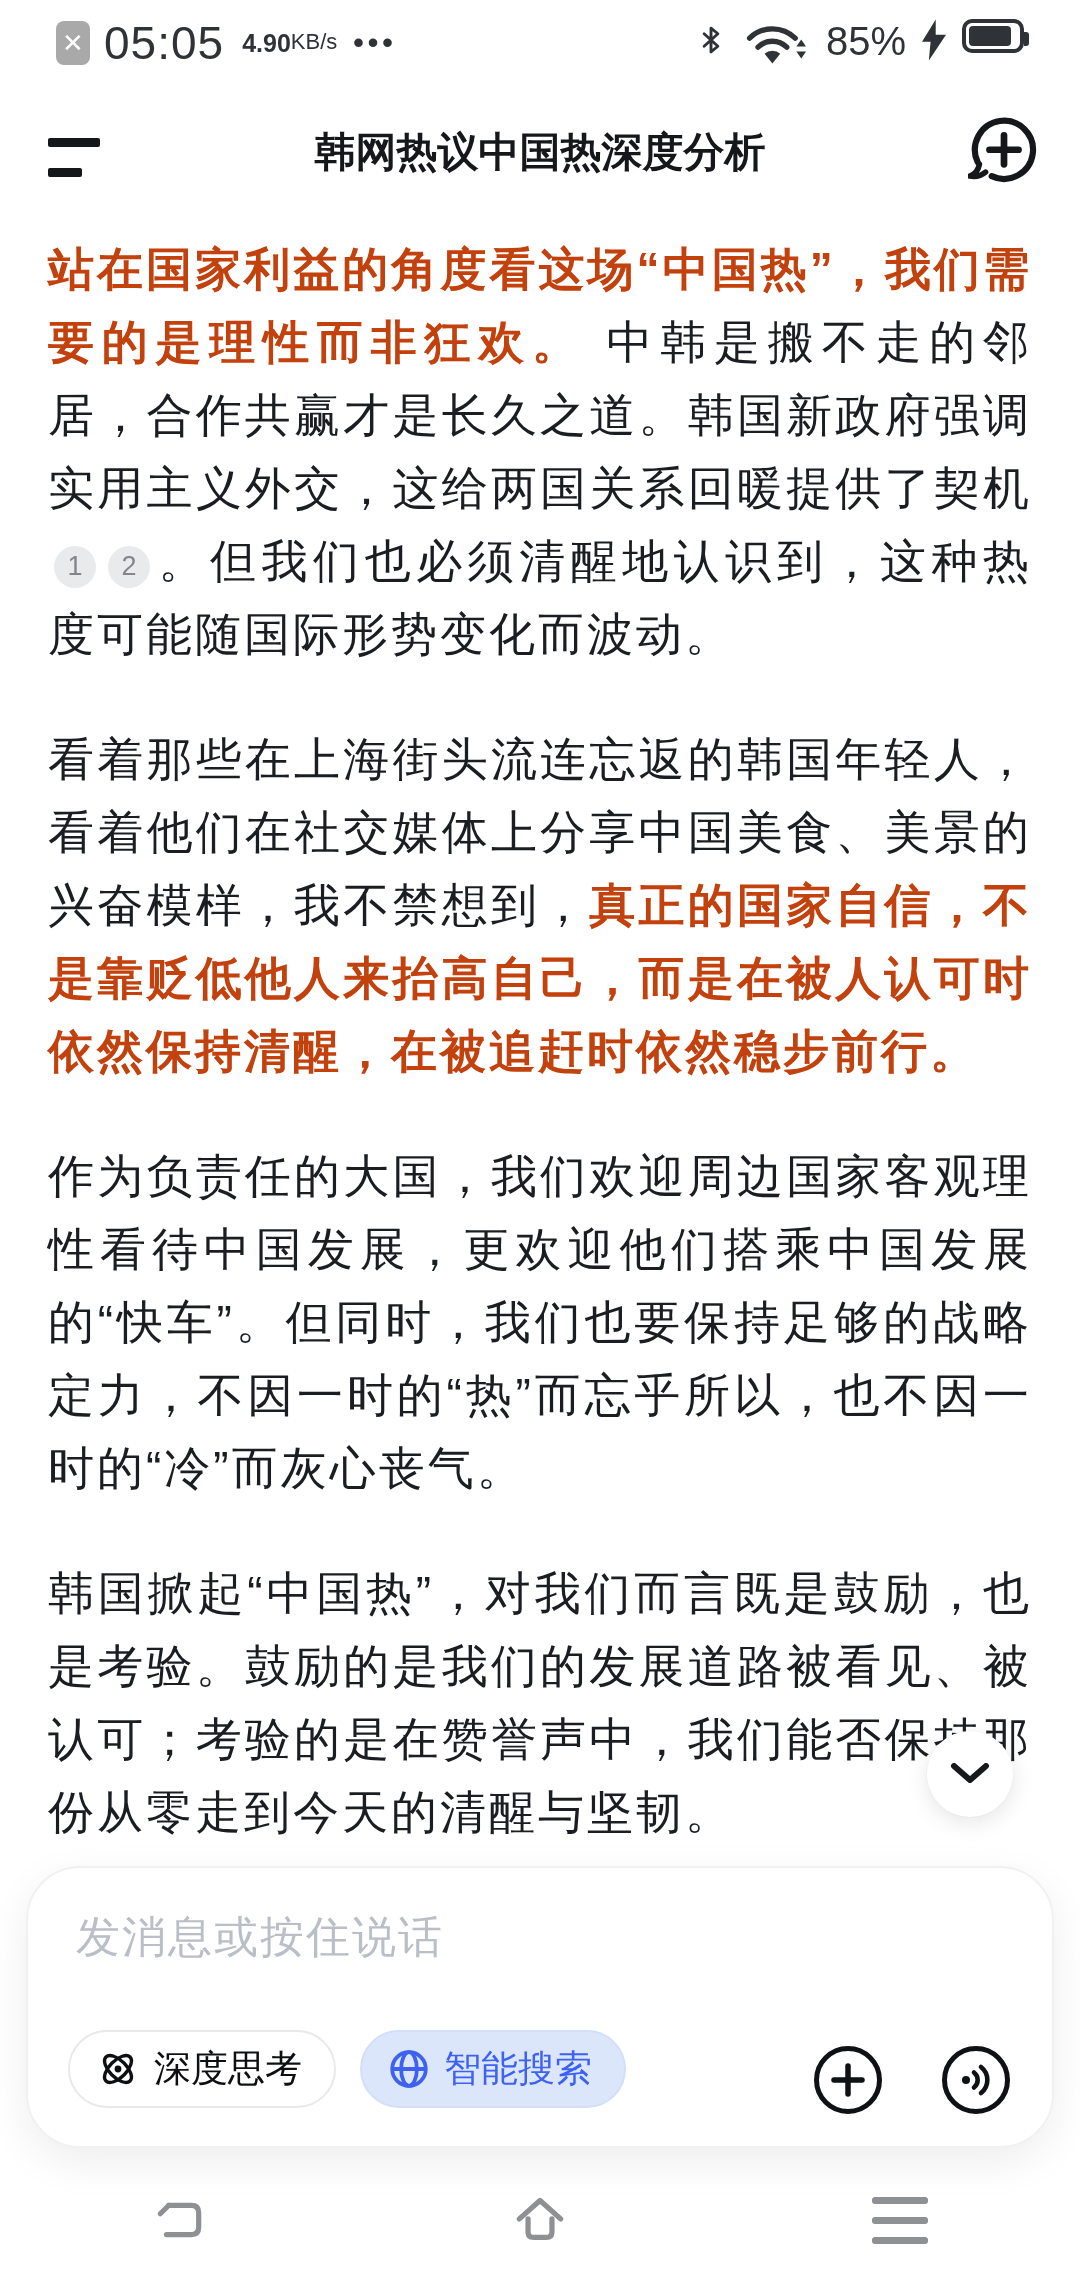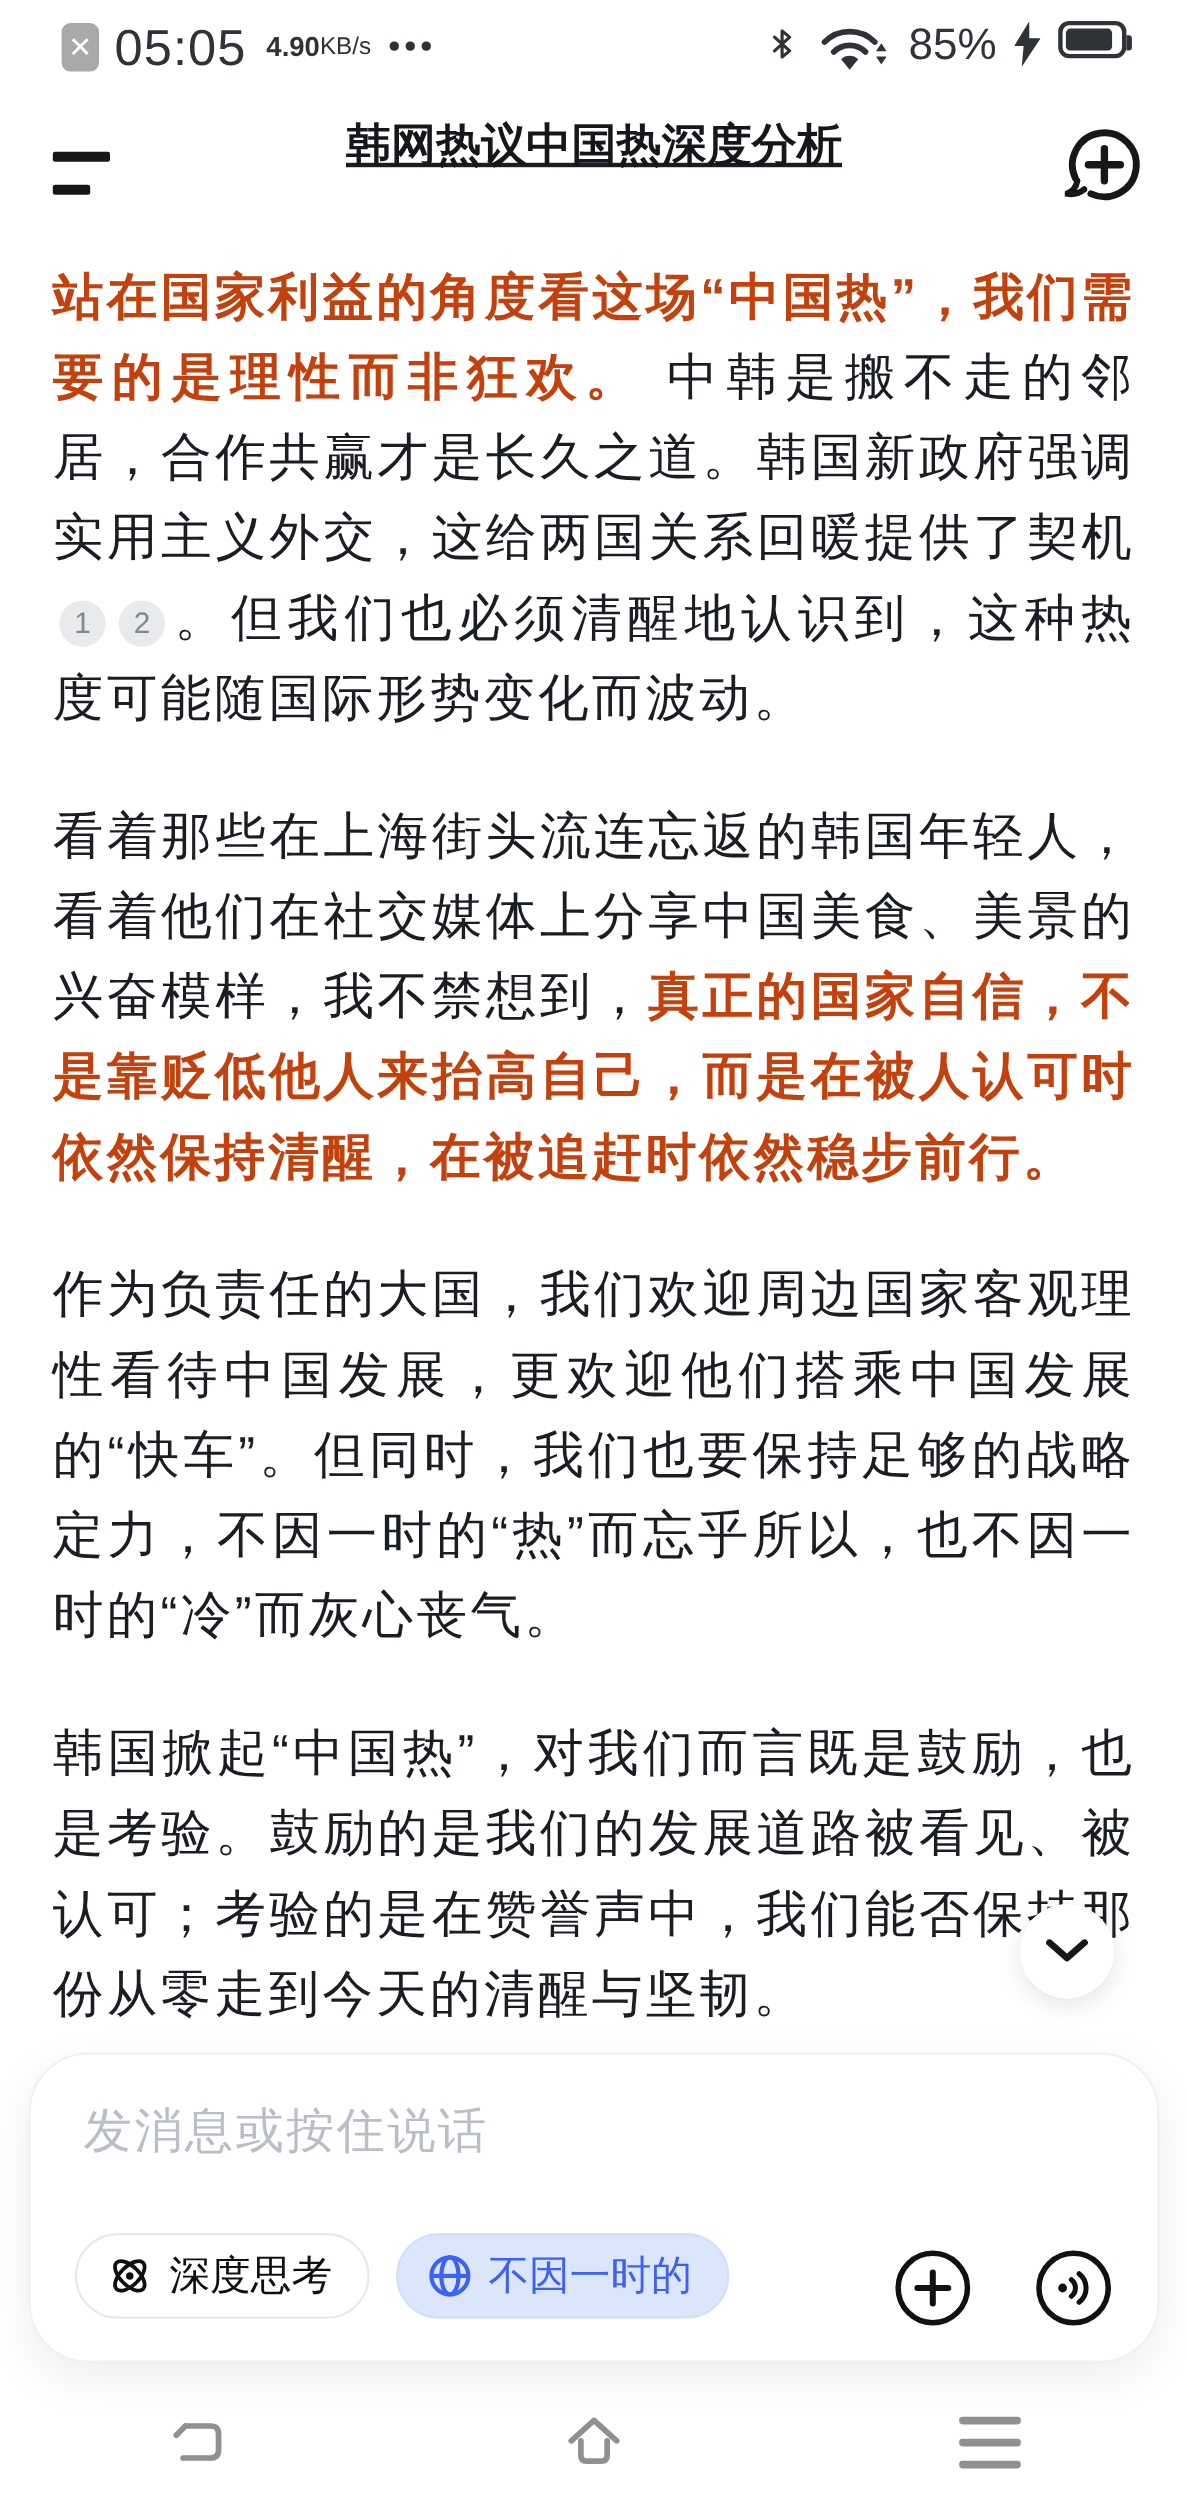--- a/index.html
+++ b/index.html
@@ -25,21 +25,21 @@
   .sb-dots{font-size:30px;letter-spacing:4px;font-weight:bold;margin-left:2px;}
   .sb-pct{font-size:40px;}
   .battery{position:relative;width:62px;height:34px;border:4px solid #2f3237;
     border-radius:10px;box-sizing:border-box;}
   .battery .fill{position:absolute;left:3px;top:3px;bottom:3px;width:42px;
     background:#2f3237;border-radius:4px;}
   .battery .nub{position:absolute;right:-9px;top:9px;width:5px;height:14px;
     background:#2f3237;border-radius:0 3px 3px 0;}
   
   .header{position:absolute;top:104px;left:0;width:1080px;height:96px;
-    display:flex;text-decoration:underline;}
+    display:flex;align-items:center;}
   .hamburger{position:absolute;left:48px;top:22px;width:56px;height:52px;}
   .hamburger .b1{width:52px;height:9px;background:#15171b;border-radius:2px;margin-top:12px;}
   .hamburger .b2{width:34px;height:9px;background:#15171b;border-radius:2px;margin-top:21px;}
   .page-title{width:100%;text-align:center;font-size:41px;font-weight:700;color:#15171b;}
   .newchat{position:absolute;right:40px;top:10px;width:72px;height:76px;}
   
   .article{position:absolute;left:48px;top:233px;width:984px;}
   .para{font-size:46px;line-height:73px;letter-spacing:3px;margin:0 0 52px 0;
     color:#1a1d22;text-align:justify;}
   .para b{font-weight:700;color:#c2410c;}
@@ -152,21 +152,21 @@
       <span>深度思考</span>
     </div>
     <div class="chip search">
       <svg width="42" height="42" viewBox="0 0 40 40">
         <g stroke="#3d62f2" stroke-width="3.6" fill="none">
           <circle cx="20" cy="20" r="16"></circle>
           <ellipse cx="20" cy="20" rx="7.5" ry="16"></ellipse>
           <line x1="4" y1="20" x2="36" y2="20"></line>
         </g>
       </svg>
-      <span>不因一时的</span>
+      <span>智能搜索</span>
     </div>
   </div>
   <div class="round-btn add">
     <svg width="36" height="36" viewBox="0 0 36 36">
       <line x1="4" y1="18" x2="32" y2="18" stroke="#0f1115" stroke-width="5.5" stroke-linecap="round"></line>
       <line x1="18" y1="4" x2="18" y2="32" stroke="#0f1115" stroke-width="5.5" stroke-linecap="round"></line>
     </svg>
   </div>
   <div class="round-btn voice">
     <svg width="42" height="42" viewBox="0 0 42 42">

